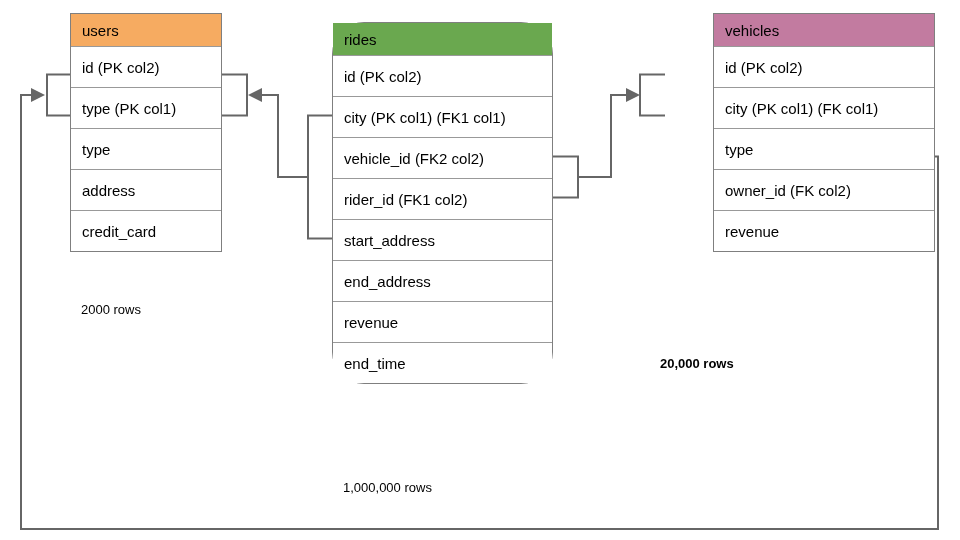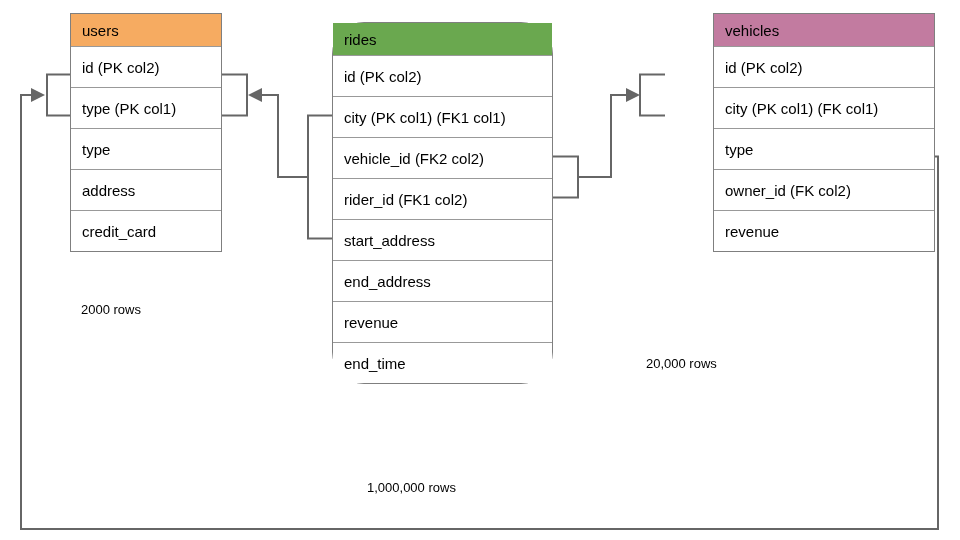--- a/index.html
+++ b/index.html
@@ -47,22 +47,22 @@
   .rows-label {
     position: absolute;
     font-size: 13px;
     color: #000000;
     white-space: nowrap;
   }
   .t-users    { left: 70px;  top: 13px; width: 150px; }
   .t-rides    { left: 332px; top: 22px; width: 219px; border-radius: 32px; }
   .t-vehicles { left: 665px; top: 13px; width: 220px; margin-left: 48px; }
   .l-users    { left: 81px;  top: 266px; margin-top: 36px; }
-  .l-rides    { left: 343px; top: 480px; margin-left: 24px; }
-  .l-vehicles { left: 646px; top: 356px; }
+  .l-rides    { left: 343px; top: 480px; }
+  .l-vehicles { left: 660px; top: 356px; font-weight: bold; }
 </style>
 </head>
 <body>
 
 <div class="stage">
 
   <svg class="connectors" viewBox="0 0 960 540" xmlns="http://www.w3.org/2000/svg">
     <g fill="none" stroke-width="2" stroke="#666666">
 
       <path d="M 222 74.5 H 247 V 115.5 H 222"></path>

